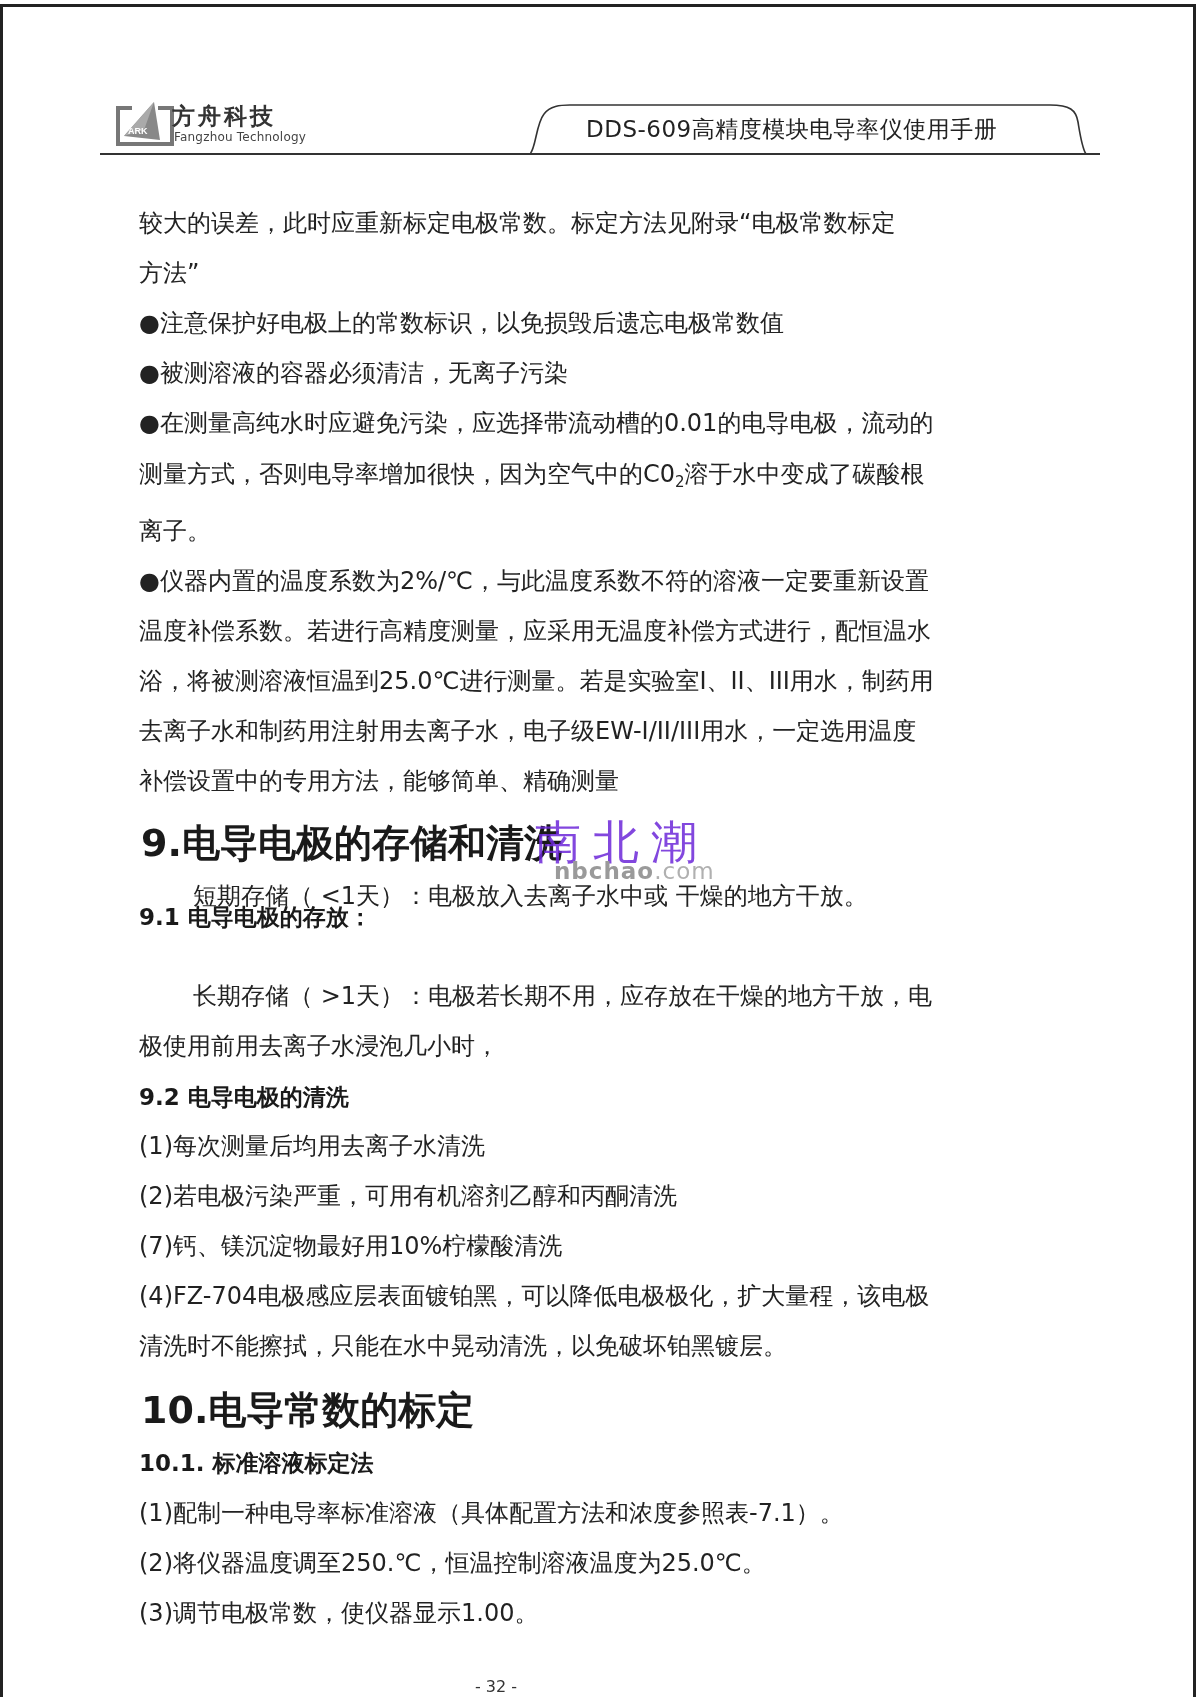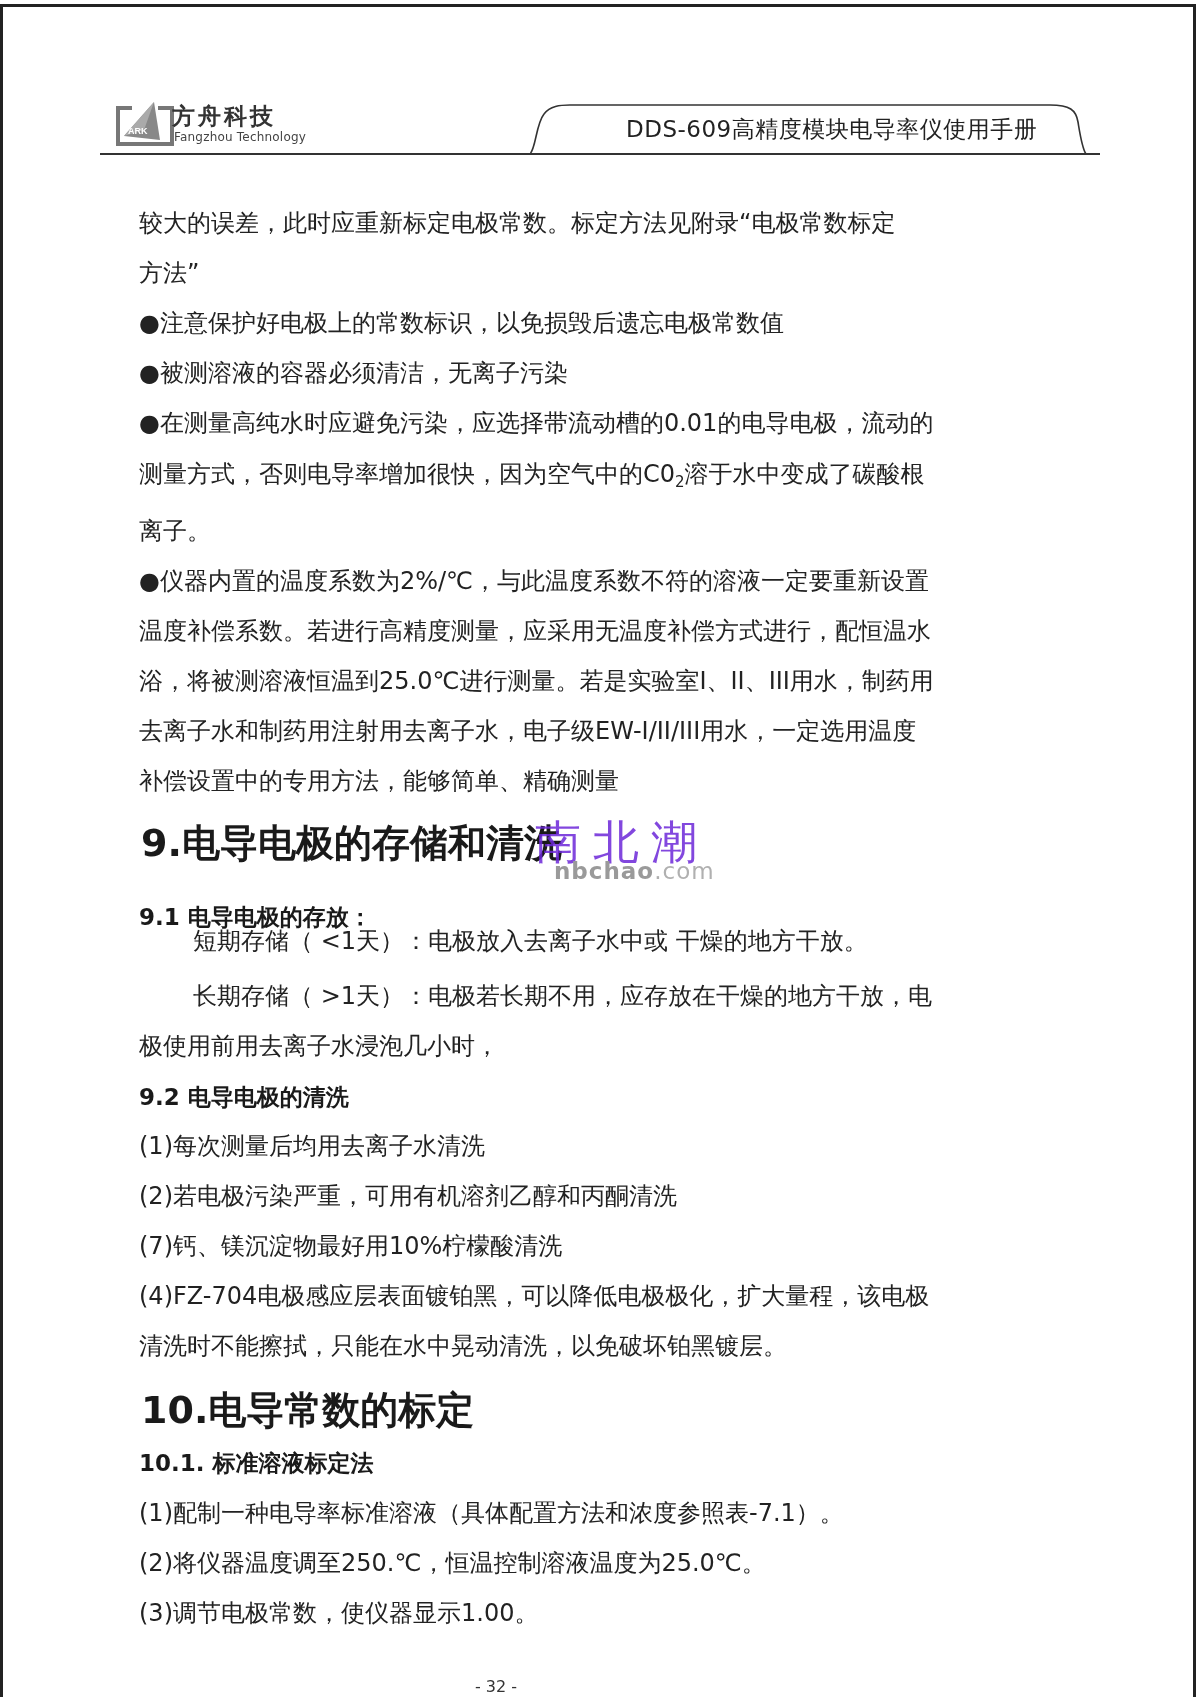--- a/index.html
+++ b/index.html
@@ -12,21 +12,21 @@
     position: absolute; left: 0; top: 4px; width: 1196px; height: 1693px;
     border-left: 3px solid #222; border-top: 3px solid #222; border-right: 3px solid #222;
     box-sizing: border-box;
   }
   
   .logo { position: absolute; left: 114px; top: 100px; width: 62px; height: 48px; }
   .brand-cn { position: absolute; left: 172px; top: 101px; font-size: 23px; font-weight: bold; letter-spacing: 3px; color: #333; text-align: center; }
   .brand-en { position: absolute; left: 174px; top: 130px; font-size: 12px; color: #444; letter-spacing: 0.2px; }
   .header-line { position: absolute; left: 100px; top: 153px; width: 1000px; height: 2px; background: #333; }
   .header-tab { position: absolute; left: 530px; top: 104px; width: 560px; height: 52px; }
-  .manual-title { position: absolute; left: 586px; top: 114px; font-size: 23px; color: #222; letter-spacing: 0.5px; white-space: nowrap; margin-left: 40px; }
+  .manual-title { position: absolute; left: 586px; top: 114px; font-size: 23px; color: #222; letter-spacing: 0.5px; white-space: nowrap; }
 
   
   .line { position: absolute; left: 139px; font-size: 24px; white-space: nowrap; color: #222; }
   .h1 { position: absolute; left: 141px; font-size: 38px; font-weight: bold; white-space: nowrap; color: #1a1a1a; }
   .h2 { position: absolute; left: 139px; font-size: 23px; font-weight: bold; white-space: nowrap; color: #1a1a1a; }
   .indent { left: 193px; }
   sub { font-size: 15px; vertical-align: -5px; }
 
   .watermark-cn { position: absolute; left: 535px; top: 812px; font-size: 46px; color: #6d28d9; font-family: "DejaVu Serif", serif; letter-spacing: 12px; opacity: 0.85; }
   .watermark-en { position: absolute; left: 518px; top: 858px; font-size: 23px; color: #9a9a9a; font-weight: bold; letter-spacing: 1px; margin-left: 36px; }
@@ -65,21 +65,21 @@
 <div class="line" style="top:615px">温度补偿系数。若进行高精度测量，应采用无温度补偿方式进行，配恒温水</div>
 <div class="line" style="top:665px">浴，将被测溶液恒温到25.0℃进行测量。若是实验室I、II、III用水，制药用</div>
 <div class="line" style="top:715px">去离子水和制药用注射用去离子水，电子级EW-I/II/III用水，一定选用温度</div>
 <div class="line" style="top:765px">补偿设置中的专用方法，能够简单、精确测量</div>
 
 <div class="h1" style="top:818px">9.电导电极的存储和清洗</div>
 <div class="watermark-cn">南北潮</div>
 <div class="watermark-en"><span>nbchao</span><span class="com">.com</span></div>
 
 <div class="h2" style="top:902px">9.1  电导电极的存放：</div>
-<div class="line indent" style="top:925px">短期存储（ &lt;1天）：电极放入去离子水中或 干燥的地方干放。</div>
+<div class="line indent" style="top:880px">短期存储（ &lt;1天）：电极放入去离子水中或 干燥的地方干放。</div>
 <div class="line indent" style="top:980px">长期存储（ &gt;1天）：电极若长期不用，应存放在干燥的地方干放，电</div>
 <div class="line" style="top:1030px">极使用前用去离子水浸泡几小时，</div>
 
 <div class="h2" style="top:1082px">9.2  电导电极的清洗</div>
 <div class="line" style="top:1130px">(1)每次测量后均用去离子水清洗</div>
 <div class="line" style="top:1180px">(2)若电极污染严重，可用有机溶剂乙醇和丙酮清洗</div>
 <div class="line" style="top:1230px">(7)钙、镁沉淀物最好用10%柠檬酸清洗</div>
 <div class="line" style="top:1280px">(4)FZ-704电极感应层表面镀铂黑，可以降低电极极化，扩大量程，该电极</div>
 <div class="line" style="top:1330px">清洗时不能擦拭，只能在水中晃动清洗，以免破坏铂黑镀层。</div>
 

